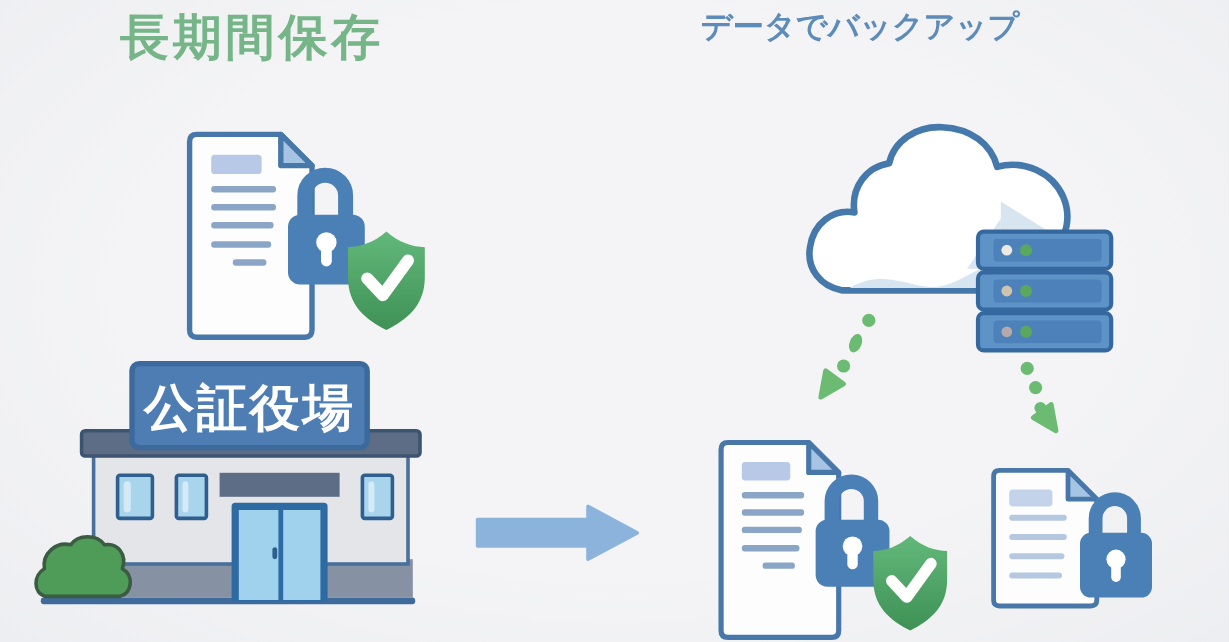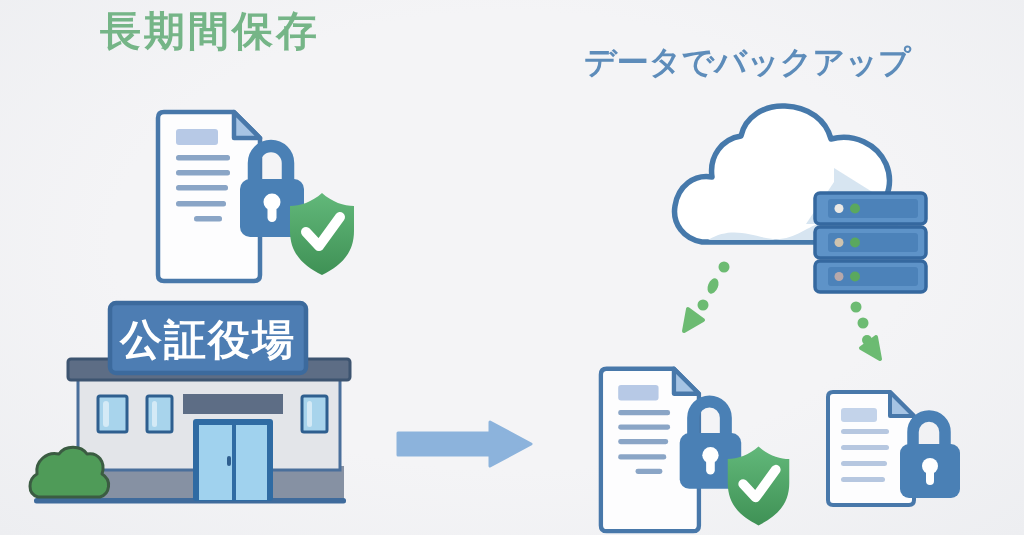--- a/index.html
+++ b/index.html
@@ -19,23 +19,22 @@
     white-space:nowrap;
     user-select:none;
   }
   .title-left{
     left:100px;top:4px;
     font-size:41px;letter-spacing:3px;
     color:var(--title-left,#75b587);
   }
   .title-right{
     left:584px;top:5px;
-    font-size:32px;letter-spacing:0px;
+    font-size:26px;letter-spacing:0px;
     color:var(--title-right,#5d8cba);
-    margin-top:36px;
   }
   .abs{position:absolute;}
   svg{display:block;}
 </style>
 </head>
 <body>
 
 <div class="canvas">
 
   <div class="title title-left">長期間保存</div>

